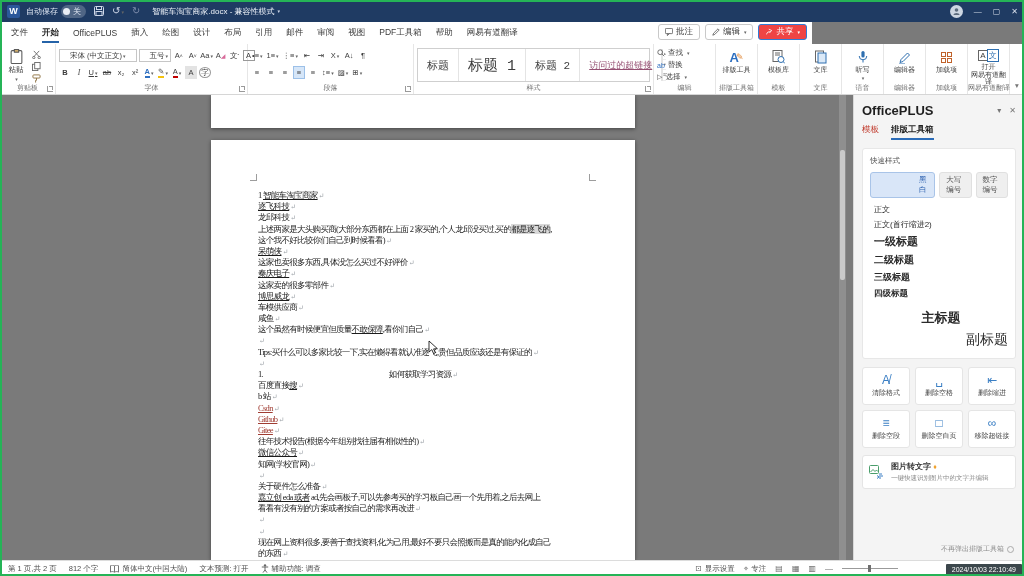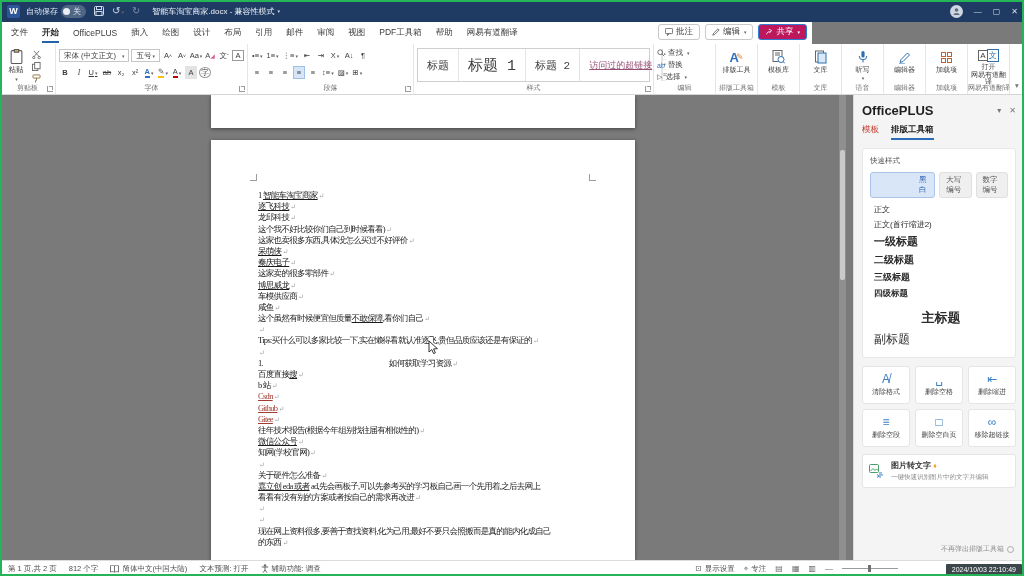--- a/index.html
+++ b/index.html
@@ -29,37 +29,37 @@
   
   #menubar{position:absolute;top:22px;left:0;width:812px;height:22px;background:#fff;display:flex;
     align-items:center;font-size:8.5px;color:#3a3a3a;}
   #menu-tabs{display:flex;align-items:center;height:100%;padding-left:4px;}
   .mtab{padding:0 7px;height:100%;display:flex;align-items:center;position:relative;white-space:nowrap;}
   .mtab.active{font-weight:bold;color:#1f1f1f;}
   .mtab.active::after{content:"";position:absolute;left:7px;right:7px;bottom:1px;height:2px;background:#2563a8;}
   #menu-right{position:absolute;right:5px;top:2px;display:flex;gap:5px;align-items:center;}
   .mrbtn{border:1px solid #c9c9c9;border-radius:3px;padding:1px 6px;display:flex;align-items:center;
     gap:3px;background:#fff;color:#3a3a3a;}
-  .mrbtn.share{background:#be185d;border-color:#2e7bd6;color:#fff;}
+  .mrbtn.share{background:#ef4444;border-color:#2e7bd6;color:#fff;}
 
   
   #ribbon{position:absolute;top:44px;left:0;width:1024px;height:51px;background:#fff;
     border-bottom:1px solid #d6d6d6;display:flex;font-size:7.5px;color:#3c3c3c;}
   .rgroup{position:relative;border-right:1px solid #e6e6e6;padding:3px 3px 11px 3px;flex-shrink:0;}
   .glabel{position:absolute;bottom:1px;left:0;right:0;text-align:center;font-size:7px;color:#6f6f6f;white-space:nowrap;}
   .lnch{position:absolute;right:2px;bottom:2px;width:6px;height:6px;border-left:1px solid #9a9a9a;
     border-bottom:1px solid #9a9a9a;}
   .lnch::after{content:"";position:absolute;right:0px;top:0px;width:3px;height:3px;
     border-right:1px solid #9a9a9a;border-top:1px solid #9a9a9a;}
   .g-clip{width:56px;display:flex;gap:3px;}
   .pastebtn{width:26px;display:flex;flex-direction:column;align-items:center;gap:1px;padding-top:2px;}
   .clipsmall{display:flex;flex-direction:column;gap:3px;padding-top:3px;}
   .rowline{display:flex;align-items:center;gap:2px;height:17px;}
   .combo{border:1px solid #c6c6c6;height:13px;display:flex;align-items:center;justify-content:space-between;
-    padding:0 4px;background:#fff;white-space:nowrap;font-size:7.5px;}
+    padding:0 10px;background:#fff;white-space:nowrap;font-size:7.5px;}
   .ribt{min-width:12px;height:13px;display:flex;align-items:center;justify-content:center;padding:0 1px;
     white-space:nowrap;}
   .ribt.active{background:#d6e6f8;border:1px solid #9cc0e8;}
   .caret{font-size:5px;color:#666;margin-left:1px;}
   .ubar{border-bottom:2px solid #c00000;}.ubar-b{border-bottom:2px solid #2e6fc0;}
   .ubar-y{border-bottom:2px solid #f4c20d;}
   .g-styles .gallery{border:1px solid #cfcfcf;height:34px;display:flex;align-items:stretch;margin-top:1px;font-family:Liberation Mono, monospace;}
   .gitem{display:flex;align-items:center;padding:0 9px;border-right:1px solid #e4e4e4;white-space:nowrap;}
   .g0{font-size:11px;} .g1{font-size:15px;} .g2{font-size:11px;}
   .g3{font-size:9px;color:#954F72;text-decoration:underline;}
@@ -110,21 +110,21 @@
   #qs-label{font-size:7.5px;color:#555;}
   #pills{display:flex;gap:4px;margin-top:6px;}
   .pill{padding:2px 6px;border-radius:3px;font-size:7.5px;border:1px solid #e0e0e0;background:#efefef;color:#555;}
   .pill.active{background:#d9e6f8;color:#2a5fae;border-color:#a9c4e8;padding-left:48px;}
   #samples{margin-top:6px;}
   #samples div{margin:4px 0 0 4px;color:#2a2a2a;}
   .s-body{font-size:8px;} .s-h1{font-size:11px;font-weight:bold;}
   .s-h2{font-size:10px;font-weight:bold;} .s-h3{font-size:9px;font-weight:bold;}
   .s-h4{font-size:8.5px;font-weight:bold;}
   .s-main{font-size:13px;font-weight:bold;text-align:center;margin-top:9px !important;}
-  .s-sub{font-size:12px;text-align:left;color:#555;}
+  .s-sub{font-size:14px;text-align:right;color:#555;}
   #tools{display:grid;grid-template-columns:1fr 1fr 1fr;grid-gap:5px;margin-top:8px;}
   .tool{background:#fff;border:1px solid #e5e5e5;border-radius:3px;height:38px;display:flex;
     flex-direction:column;align-items:center;justify-content:center;gap:2px;}
   .tool .tico{color:#3b7fc4;font-size:12px;line-height:12px;}
   .tool .tlbl{font-size:7px;color:#444;}
   #ocr-card{background:#fff;border:1px solid #e5e5e5;border-radius:3px;margin-top:7px;padding:5px 6px;
     display:flex;gap:6px;align-items:center;}
   #ocr-title{font-size:8px;font-weight:bold;color:#333;}
   .vip{color:#f0a02a;font-size:7px;}
   #ocr-desc{font-size:6.5px;color:#8a8a8a;margin-top:2px;}
@@ -466,23 +466,24 @@
 
 <div id="canvas">
   <div class="page" id="page1"></div>
   <div class="page" id="page2">
     <div class="cropmark cm-l"></div>
     <div class="cropmark cm-r"></div>
     <div id="doc-text">
         <div class="dline"><span>1 </span><span class="seg-u">智能车淘宝商家</span><span class="pm">↵</span></div>
         <div class="dline"><span class="seg-u">逐飞科技</span><span class="pm">↵</span></div>
         <div class="dline"><span>龙邱科技</span><span class="pm">↵</span></div>
+        <div class="dline"><span>上述两家是大头购买商(大部分东西都在上面 2 家买的,个人龙邱没买过,买的</span><span class="seg-hl">都是逐飞的</span><span>,</span></div>
         <div class="dline"><span>这个我不好比较你们自己到时候看看)</span><span class="pm">↵</span></div>
+        <div class="dline"><span class="seg-u">呆萌侠</span><span class="pm">↵</span></div>
         <div class="dline"><span>这家也卖很多东西,具体没怎么买过不好评价</span><span class="pm">↵</span></div>
-        <div class="dline"><span class="seg-u">呆萌侠</span><span class="pm">↵</span></div>
         <div class="dline"><span class="seg-u">秦庆电子</span><span class="pm">↵</span></div>
         <div class="dline"><span>这家卖的很多零部件</span><span class="pm">↵</span></div>
         <div class="dline"><span class="seg-u">博思威龙</span><span class="pm">↵</span></div>
         <div class="dline"><span>车模供应商</span><span class="pm">↵</span></div>
         <div class="dline"><span>咸鱼</span><span class="pm">↵</span></div>
         <div class="dline"><span>这个虽然有时候便宜但质量</span><span class="seg-u">不敢保障</span><span>,看你们自己</span><span class="pm">↵</span></div>
         <div class="dline"><span class="pm">↵</span></div>
         <div class="dline"><span>Tips:买什么可以多家比较一下,实在懒得看就认准逐飞,贵但品质应该还是有保证的</span><span class="pm">↵</span></div>
         <div class="dline"><span class="pm">↵</span></div>
         <div class="dline"><span>1.</span><span class="ctr">如何获取学习资源<span class="pm">↵</span></span></div>

